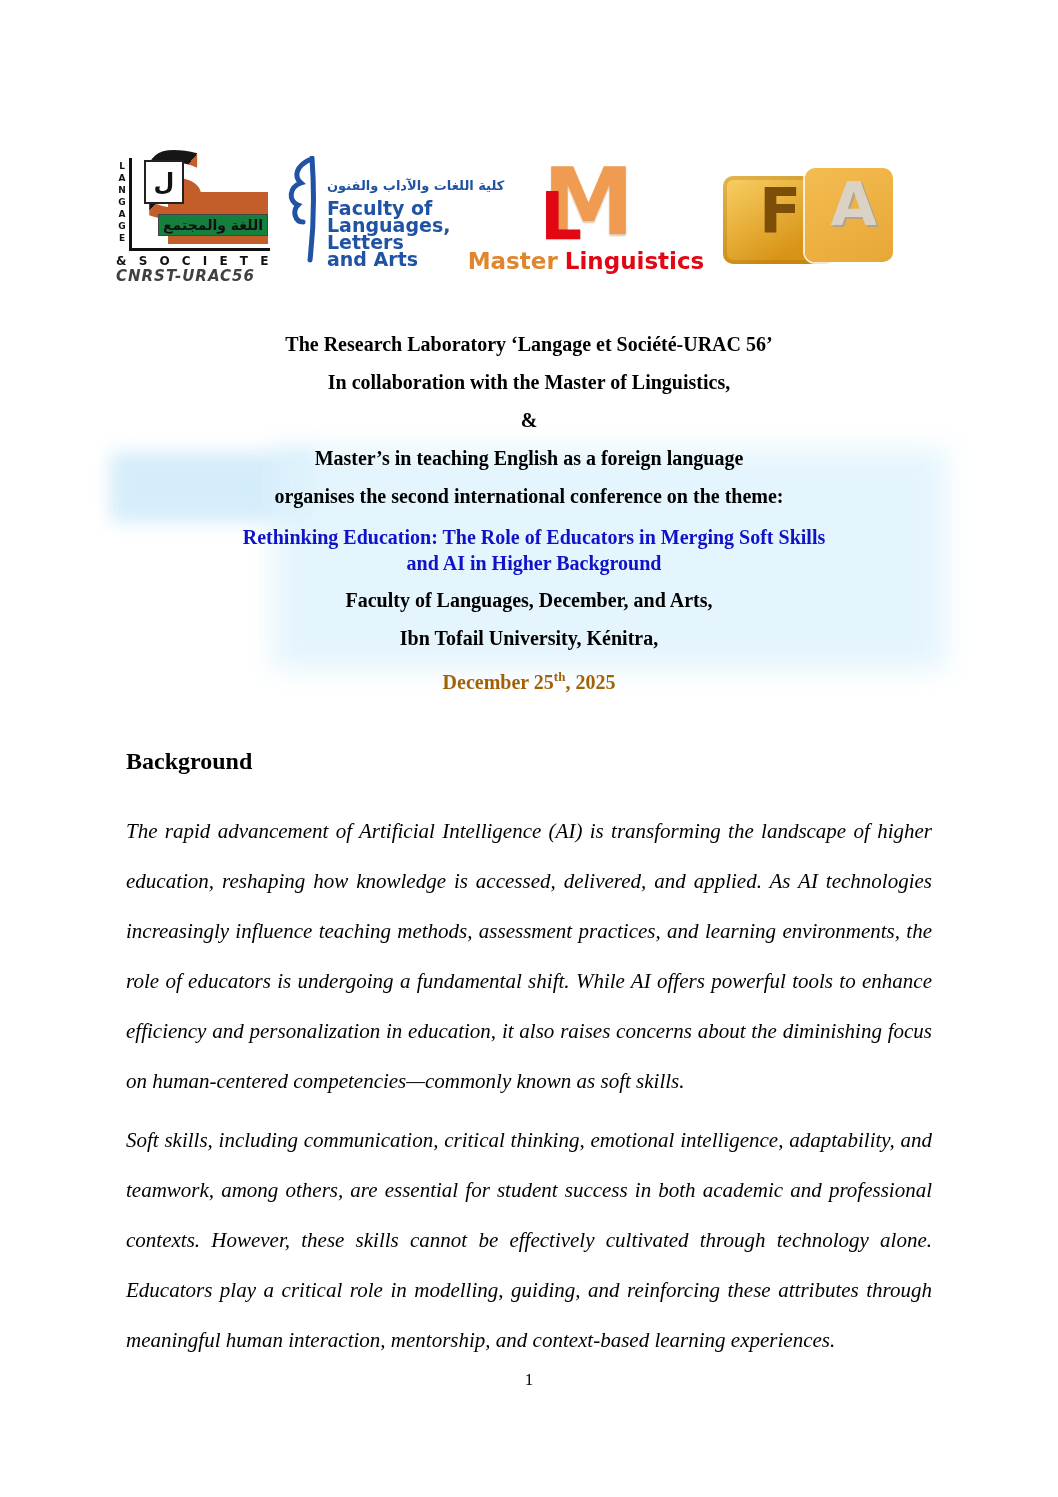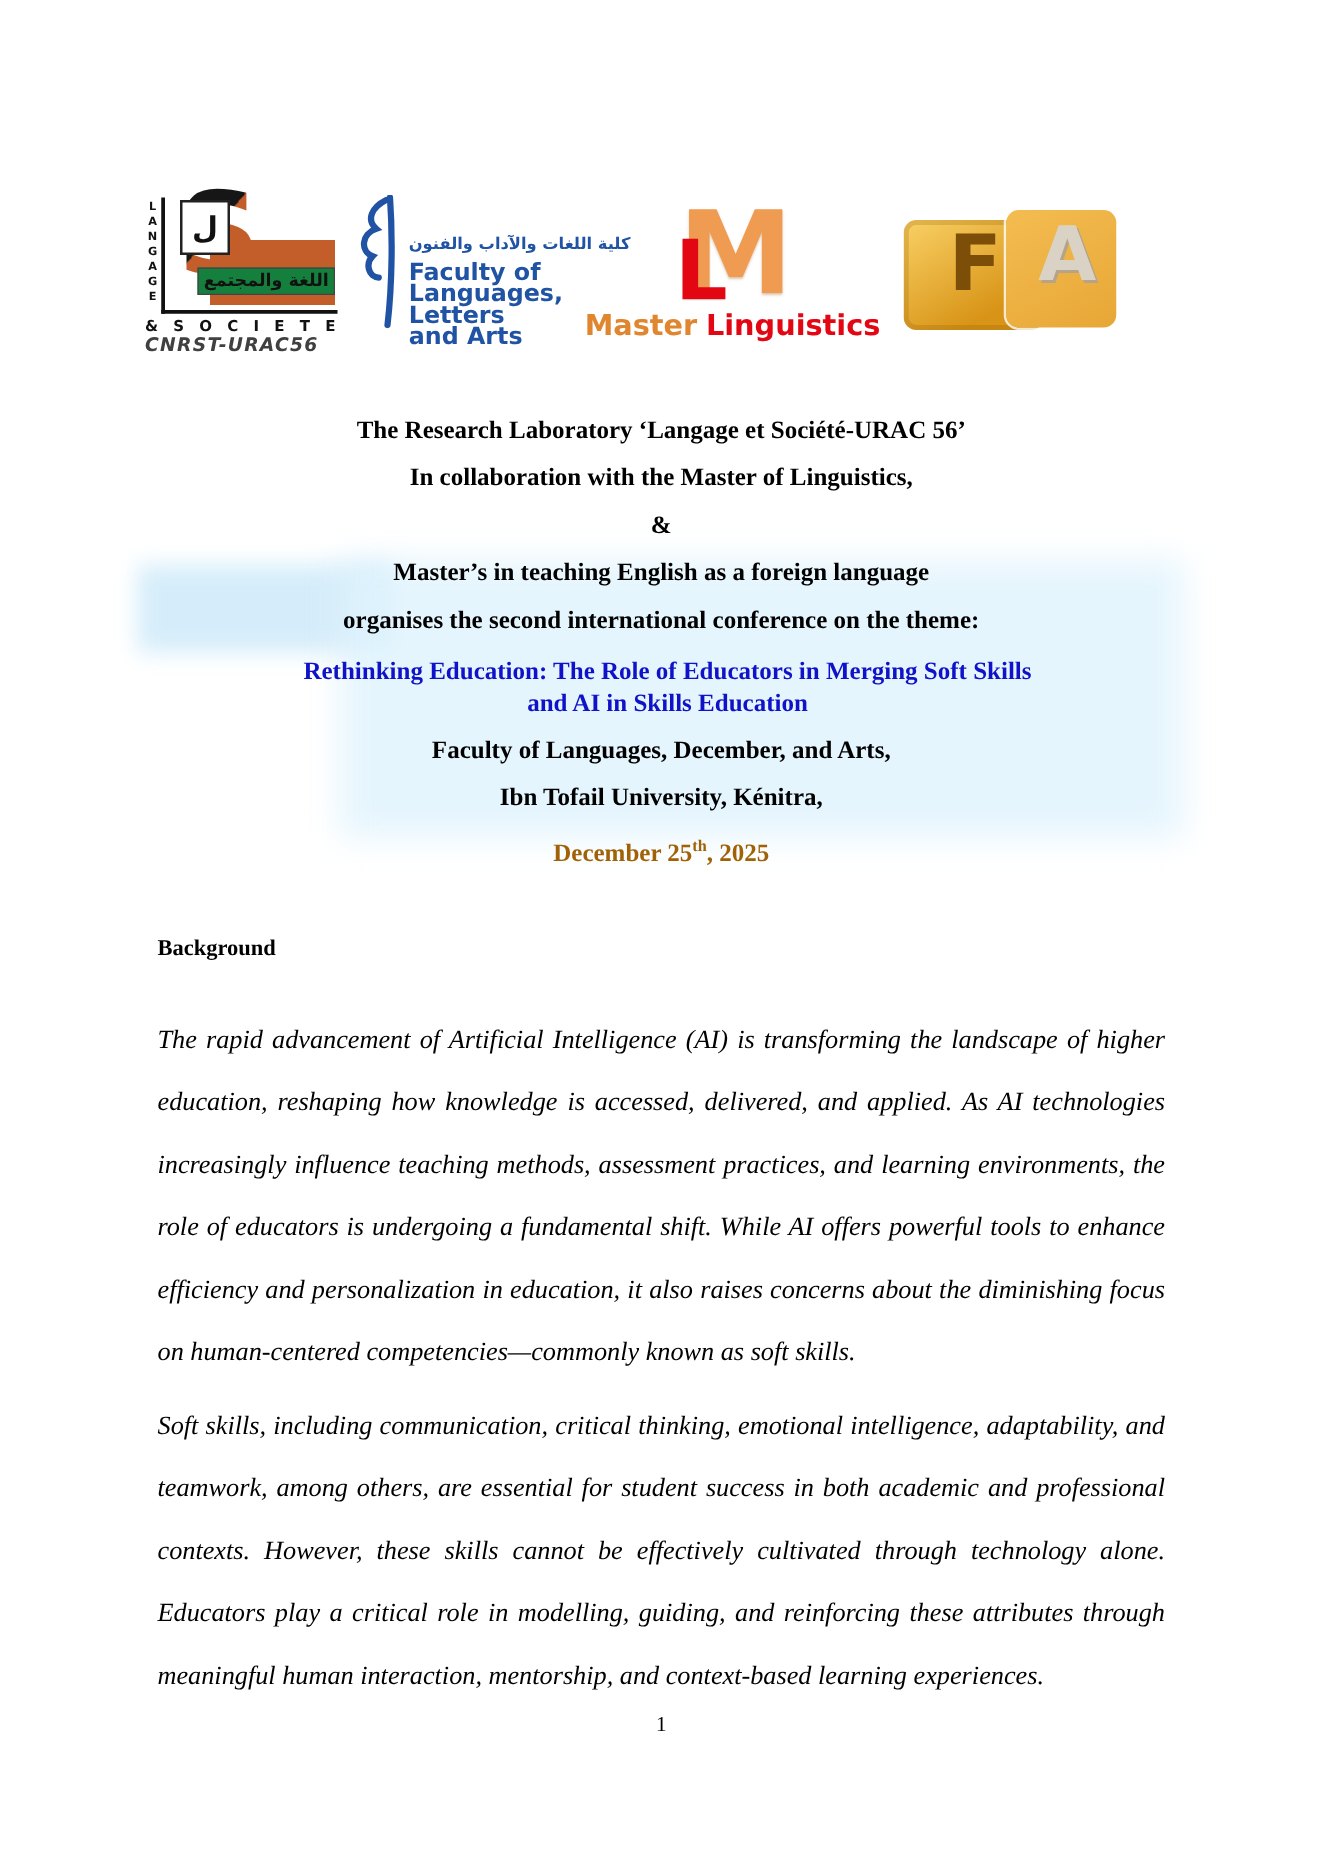--- a/index.html
+++ b/index.html
@@ -39,21 +39,21 @@
   .lab-arabic { position:absolute; left:26px; right:2px; bottom:12px; background:#15803d;
     border:1px solid #444; font-size:14px; font-weight:bold; text-align:center;
     line-height:20px; color:#111; z-index:3; direction:rtl; }
   .lab-societe { font-size:12px; font-weight:bold; letter-spacing:4px; color:#111; margin-top:3px; white-space:nowrap; }
   .lab-cnrst { font-size:15px; font-weight:bold; font-style:italic; color:#404040; letter-spacing:1px; margin-top:-1px; }
 
   
   .logo-faculty { left:283px; top:156px; width:200px; display:flex; gap:10px; color:#2053a3; }
   .fac-mark { flex:0 0 34px; }
   .fac-text {}
-  .fac-arabic { font-size:13px; font-weight:bold; direction:rtl; text-align:left; margin-top:32px; white-space:nowrap; }
+  .fac-arabic { font-size:13px; font-weight:bold; direction:rtl; text-align:left; margin-top:22px; white-space:nowrap; }
   .fac-en { font-size:19px; font-weight:bold; line-height:17px; margin-top:7px; }
 
   
   .logo-ml { left:462px; top:160px; width:248px; text-align:center; }
   .ml-mark { position:relative; height:92px; }
   .ml-m { font-size:92px; font-weight:800; line-height:86px; letter-spacing:-5px;
     color:#ef9c52; text-shadow:0 2px 2px rgba(160,90,20,.35); }
   .ml-l { position:absolute; left:78px; top:26px; font-size:66px; font-weight:800; line-height:62px;
     color:#e30613; text-shadow:0 1px 1px rgba(120,0,0,.3); }
   .ml-words { font-size:23px; font-weight:bold; margin-top:-4px; white-space:nowrap; }
@@ -76,21 +76,21 @@
   
   .title-block { position:absolute; left:0; right:0; top:334px; text-align:center; z-index:2; }
   .title-line { margin:0 0 17px 0; font-size:20px; font-weight:bold; line-height:21px; color:#000; }
   .theme-line { color:#0f12c8; }
   .theme { margin:0 0 14px 10px; font-size:20px; font-weight:bold; line-height:26px; }
   .theme span { display:block; }
   .date-line { color:#a16207; }
   .date-line sup { font-size:13px; }
 
   
-  .body-heading { position:absolute; left:126px; top:748px; font-size:18px; font-weight:bold; z-index:2; }
+  .body-heading { position:absolute; left:126px; top:748px; font-size:24px; font-weight:bold; z-index:2; }
   .body-text { position:absolute; left:126px; right:126px; top:806px; z-index:2;
     font-size:21px; line-height:50px; text-align:justify; }
   .body-text p { margin:0 0 9px 0;font-style:italic; }
 
   .page-number { position:absolute; left:0; right:0; top:1370px; text-align:center; font-size:17px; z-index:2; }
 </style>
 </head>
 <body>
 
 <div class="page">
@@ -146,21 +146,21 @@
   </div>
 
   <div class="title-block">
     <p class="title-line">The Research Laboratory ‘Langage et Société-URAC 56’</p>
     <p class="title-line">In collaboration with the Master of Linguistics,</p>
     <p class="title-line">&amp;</p>
     <p class="title-line">Master’s in teaching English as a foreign language</p>
     <p class="title-line">organises the second international conference on the theme:</p>
     <p class="theme theme-line">
       <span>Rethinking Education: The Role of Educators in Merging Soft Skills</span>
-      <span>and AI in Skills Education</span>
+      <span>and AI in Higher Background</span>
     </p>
     <p class="title-line">Faculty of Languages, December, and Arts,</p>
     <p class="title-line">Ibn Tofail University, Kénitra,</p>
     <p class="title-line date-line"><span>December 25</span><sup>th</sup><span>, 2025</span></p>
   </div>
 
   <div class="body-heading">Background</div>
   <div class="body-text">
     <p>The rapid advancement of Artificial Intelligence (AI) is transforming the landscape of higher education, reshaping how knowledge is accessed, delivered, and applied. As AI technologies increasingly influence teaching methods, assessment practices, and learning environments, the role of educators is undergoing a fundamental shift. While AI offers powerful tools to enhance efficiency and personalization in education, it also raises concerns about the diminishing focus on human-centered competencies—commonly known as soft skills.</p>
     <p>Soft skills, including communication, critical thinking, emotional intelligence, adaptability, and teamwork, among others, are essential for student success in both academic and professional contexts. However, these skills cannot be effectively cultivated through technology alone. Educators play a critical role in modelling, guiding, and reinforcing these attributes through meaningful human interaction, mentorship, and context-based learning experiences.</p>

